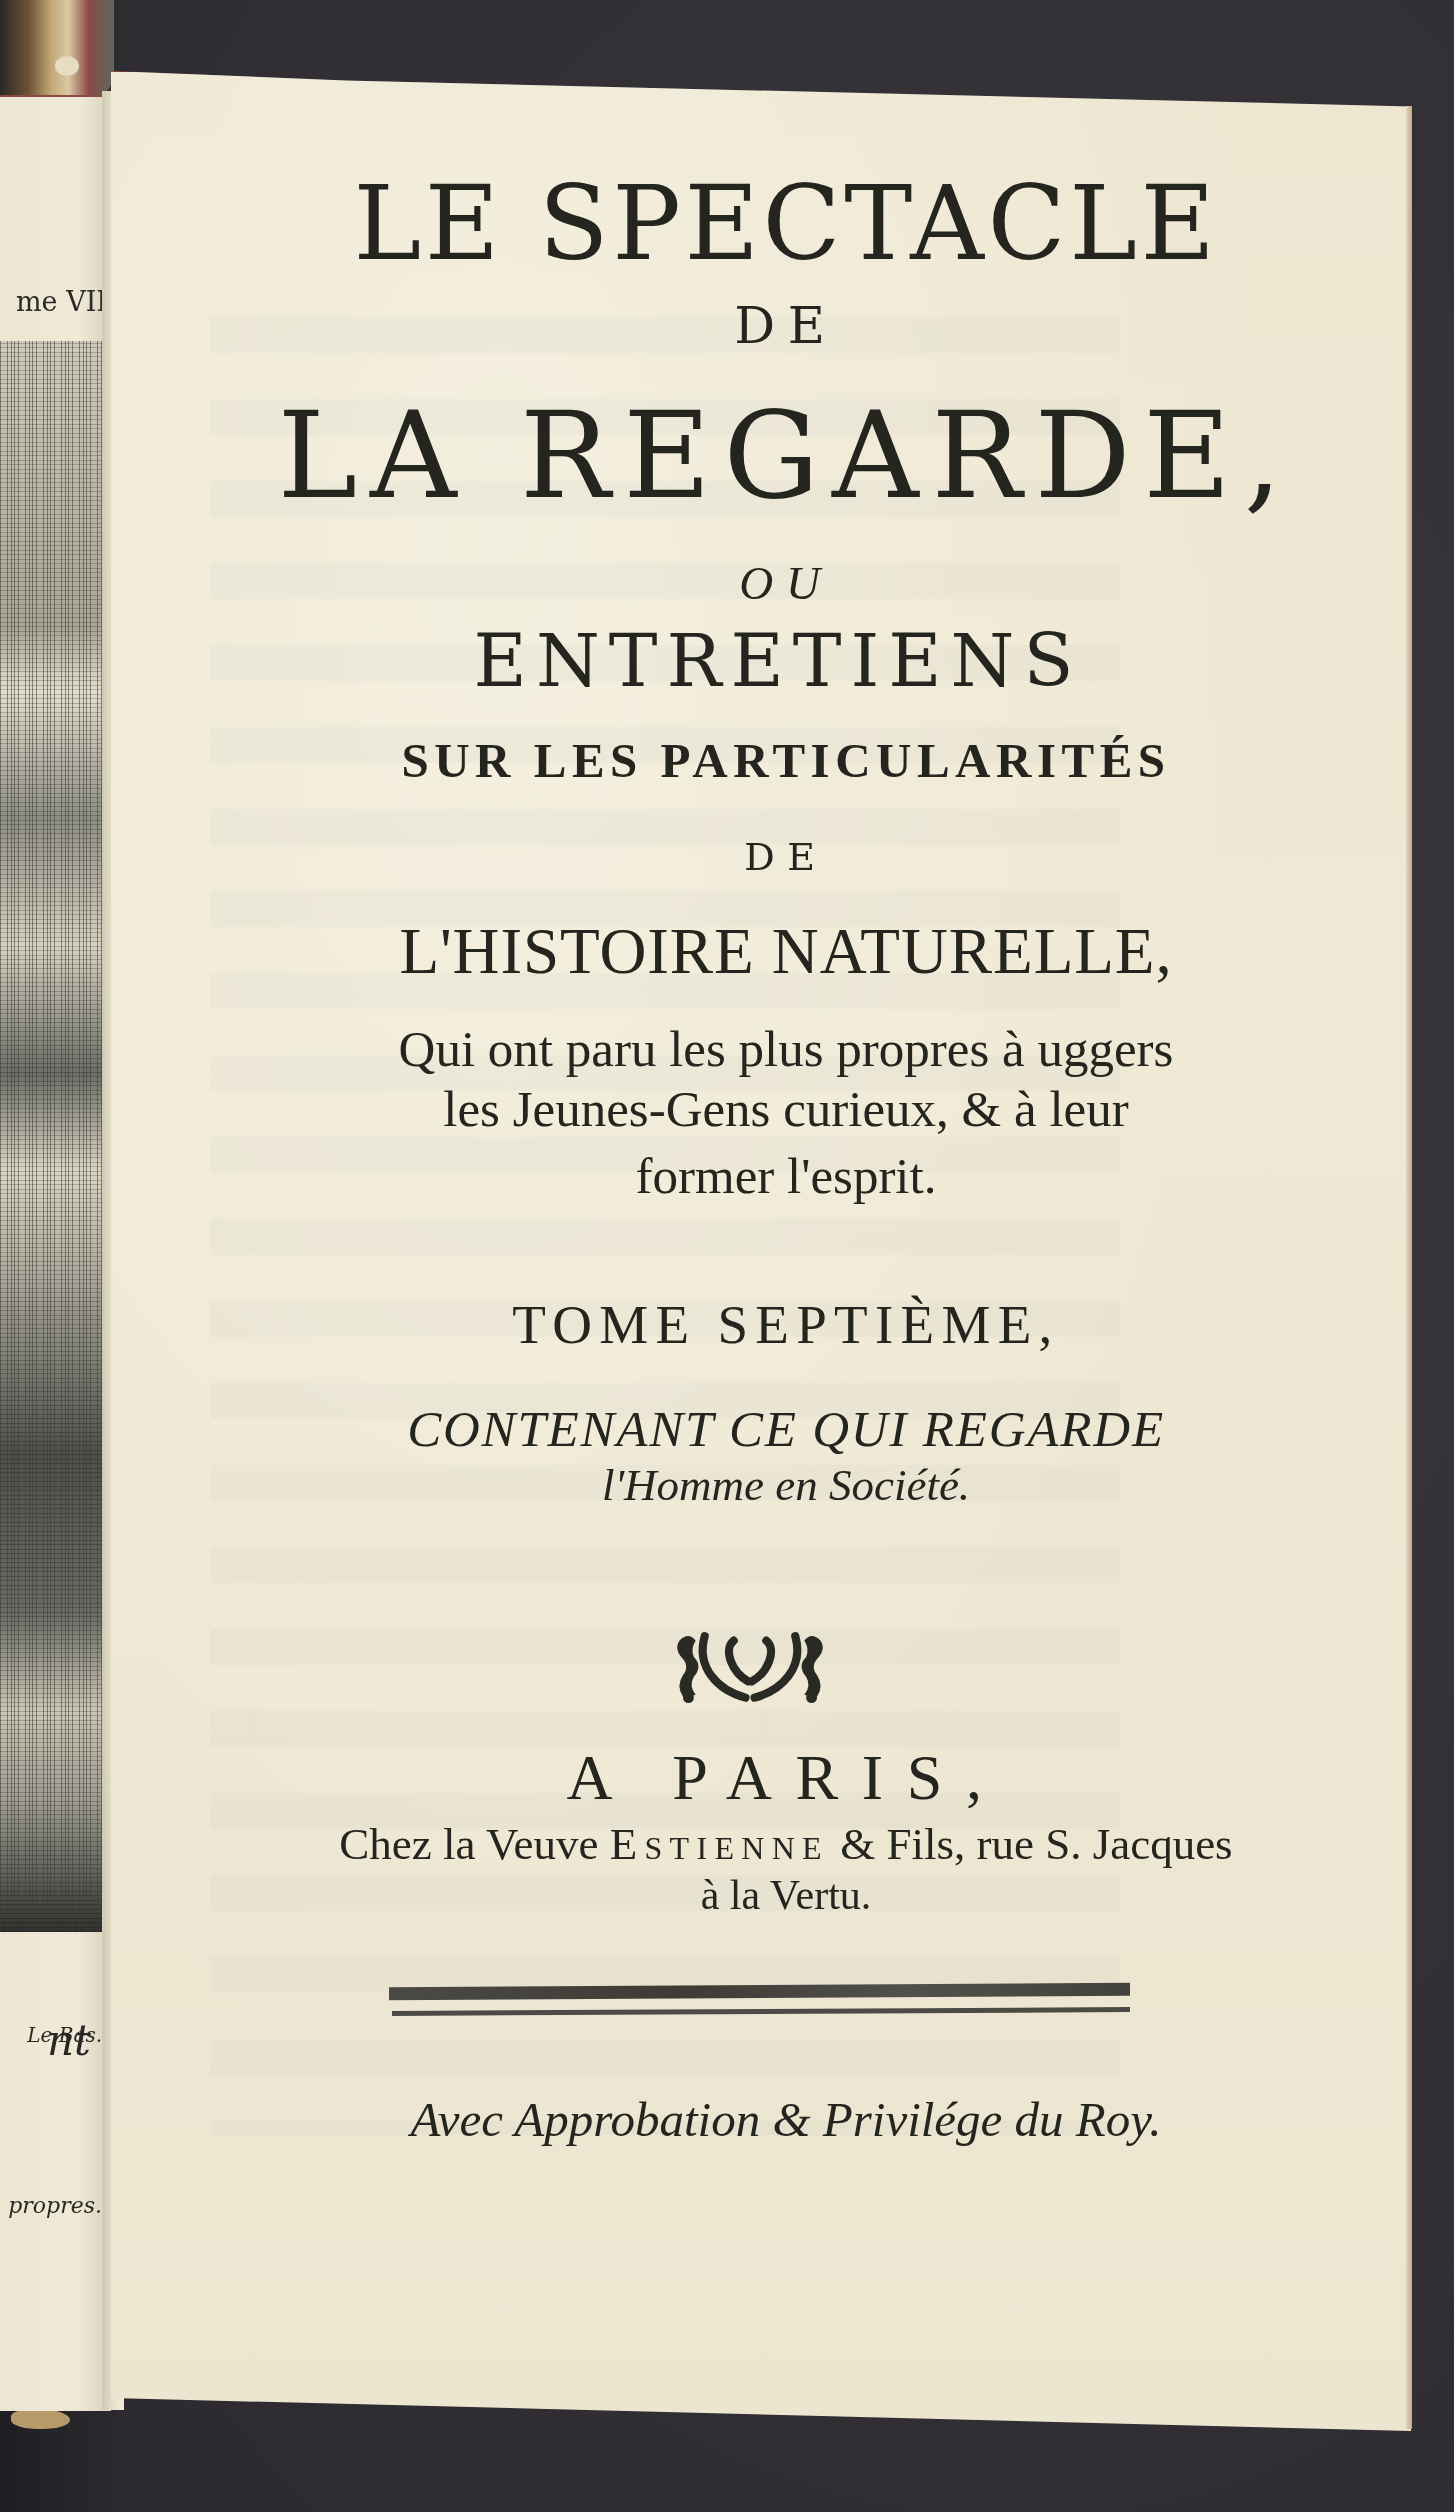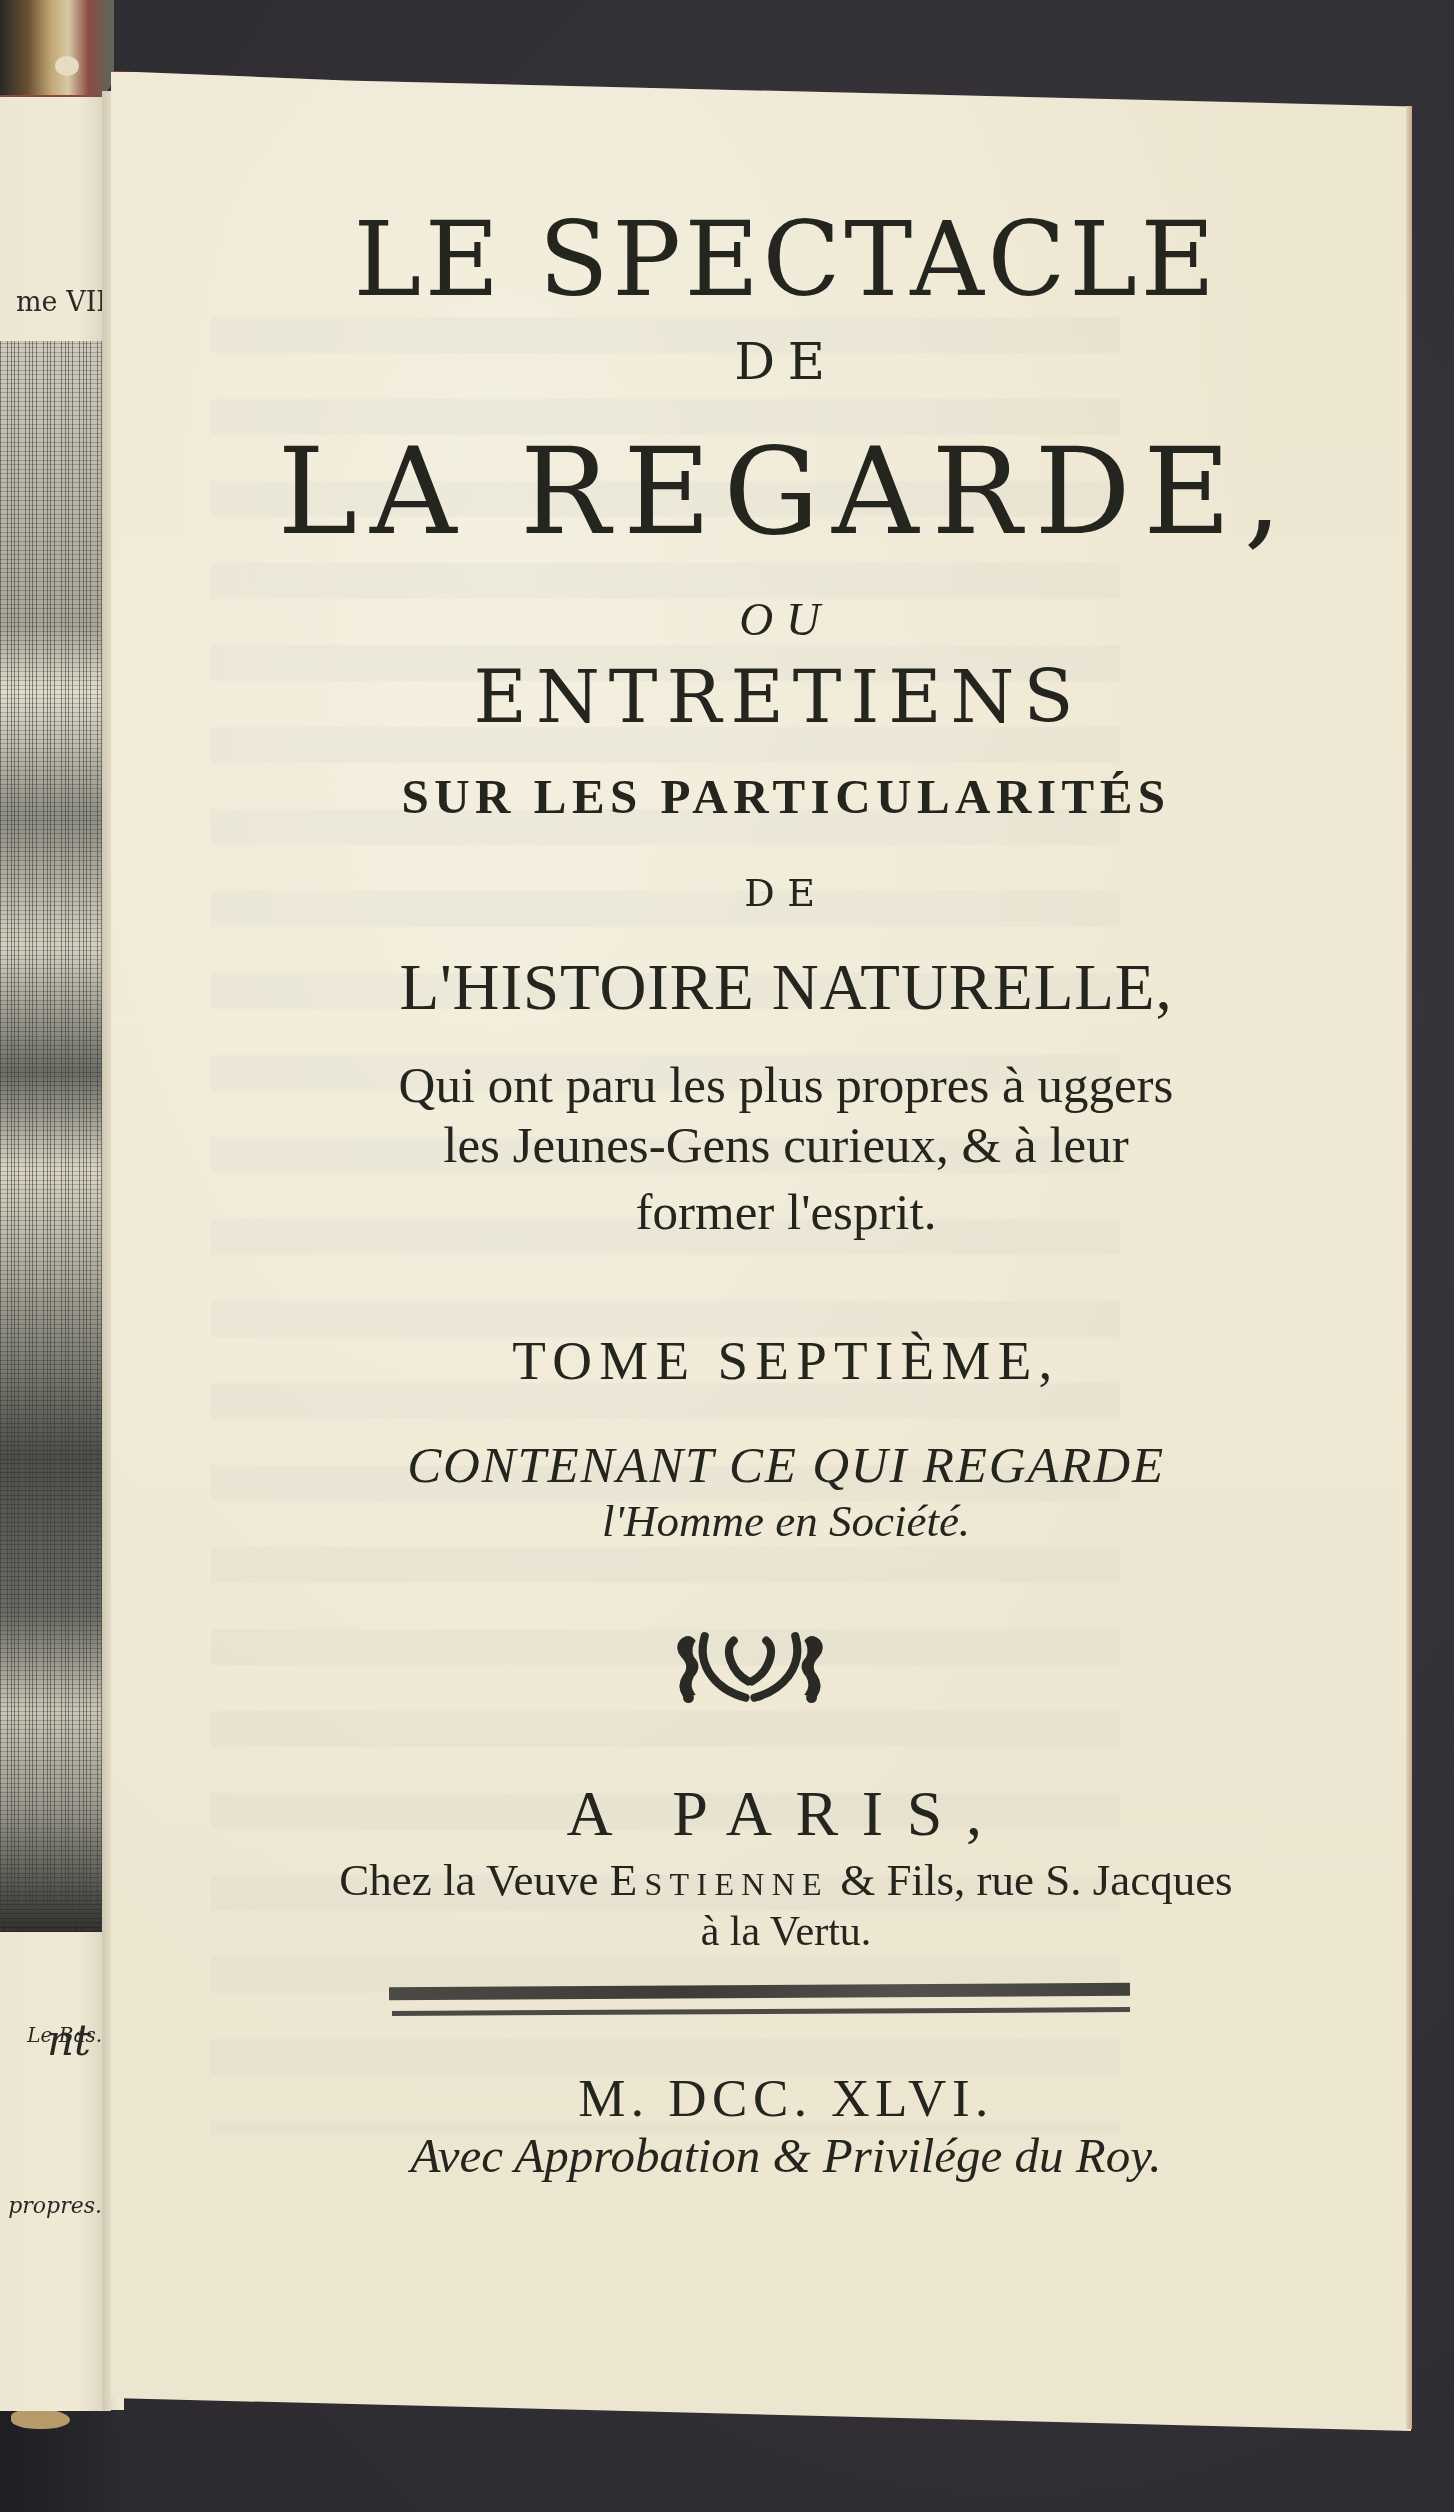--- a/index.html
+++ b/index.html
@@ -87,21 +87,20 @@
     background: repeating-linear-gradient(180deg, rgba(140,150,160,0.06) 0 36px, transparent 36px 82px);
   }
   .page-edge-right {
     position: absolute; left: 1406px; top: 106px; width: 5.5px; height: 2323px;
     background: linear-gradient(90deg, #e2d7bd, #c9a78b);
   }
   .line {
     position: absolute; left: 111px; width: 1300px;
     text-align: center; color: #25251f;
     white-space: nowrap;
-    margin-top: 36px;
   }
   .caps { font-family: "DejaVu Serif", serif; }
   .roman { font-family: "Liberation Serif", serif; }
   .ital { font-family: "Liberation Serif", serif; font-style: italic; }
 
   .t-spectacle { top: 164px; font-size: 102px; letter-spacing: 3.6px; left: 136px; }
   .t-de1       { top: 296px; font-size: 51px; letter-spacing: 12.7px; left: 136px; }
   .t-nature    { top: 386px; font-size: 120px; letter-spacing: 12.7px; left: 136px; }
   .t-ou        { top: 556px; font-size: 47px; letter-spacing: 12.7px; left: 136px; }
   .t-entretiens{ top: 618px; font-size: 73px; letter-spacing: 9px; left: 128px; }
@@ -188,16 +187,15 @@
     </g>
   </svg>
 
   <div class="line roman t-paris">A PARIS,</div>
   <div class="line roman t-chez"><span>Chez la Veuve </span><span class="smallcaps">Estienne</span><span> &amp; Fils, rue S. Jacques</span></div>
   <div class="line roman t-vertu">à la Vertu.</div>
 
   <div class="rule-thick"></div>
   <div class="rule-thin"></div>
 
-  <div class="line roman t-year">M. DCC. XLVI.</div>
   <div class="line ital t-approb">Avec Approbation &amp; Privilége du Roy.</div>
 </div>
 
 
 </body></html>

